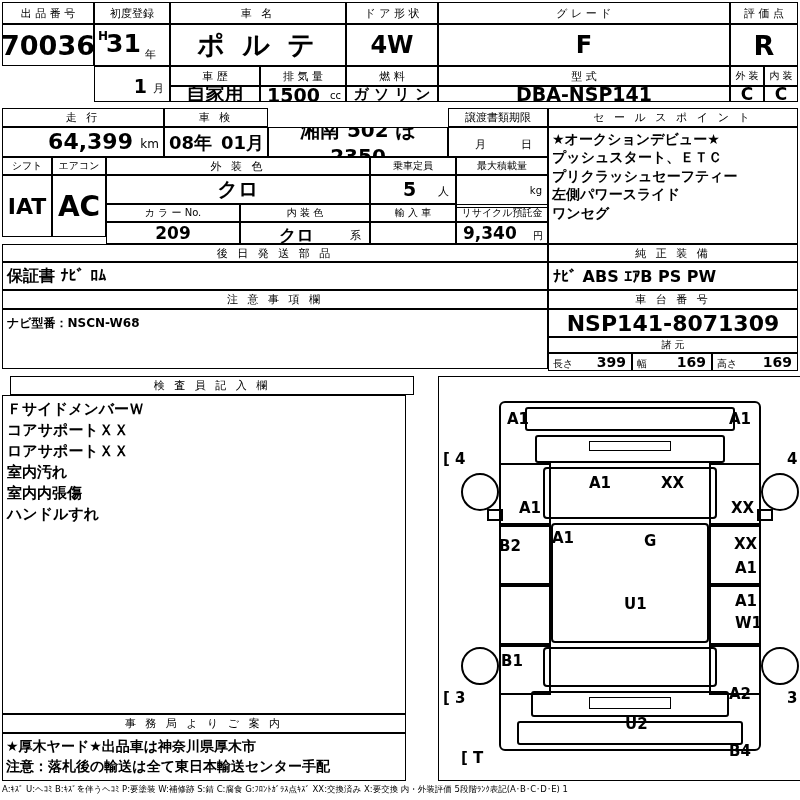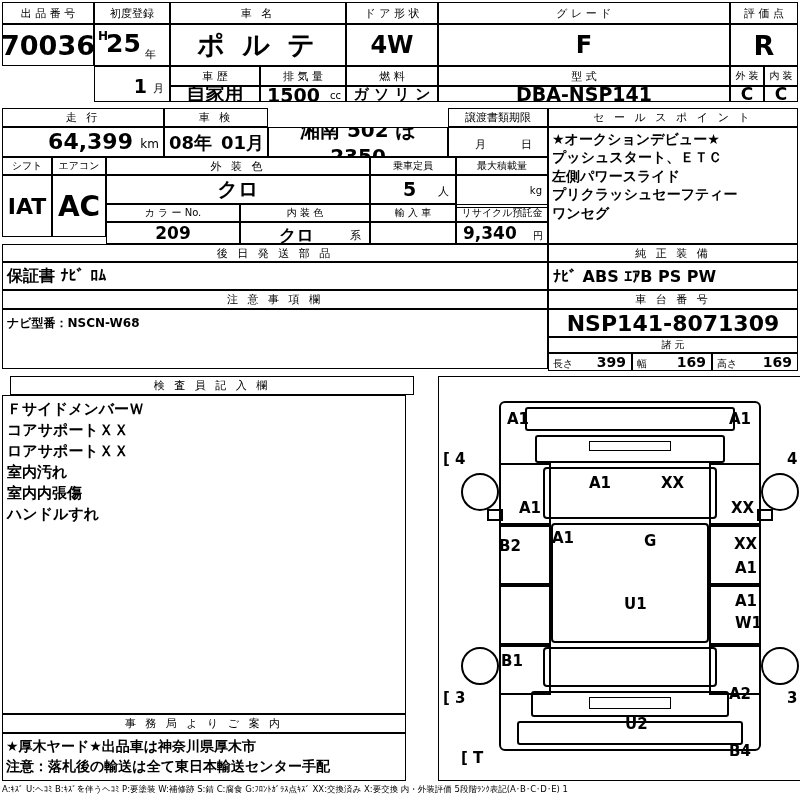--- a/index.html
+++ b/index.html
@@ -48,21 +48,21 @@
   <div class="bx ctr lbl" style="left:94px;top:2px;width:76px;height:22px;">初度登録</div>
   <div class="bx ctr lbl-sp" style="left:170px;top:2px;width:176px;height:22px;">車 名</div>
   <div class="bx ctr lbl" style="left:346px;top:2px;width:92px;height:22px;">ド ア 形 状</div>
   <div class="bx ctr lbl" style="left:438px;top:2px;width:292px;height:22px;">グ レ ー ド</div>
   <div class="bx ctr lbl" style="left:730px;top:2px;width:68px;height:22px;">評 価 点</div>
 
   <div class="bx ctr val-xl" style="left:2px;top:24px;width:92px;height:42px;">70036</div>
 
   <div class="bx" style="left:94px;top:24px;width:76px;height:42px;">
     <div style="position:absolute;left:3px;top:4px;font-size:12px;font-weight:bold;">H</div>
-    <div style="position:absolute;left:11px;top:4px;font-size:25px;font-weight:bold;">25</div>
+    <div style="position:absolute;left:11px;top:4px;font-size:25px;font-weight:bold;">31</div>
     <div style="position:absolute;left:50px;top:22px;font-size:11px;">年</div>
   </div>
 
   <div class="bx ctr val-xl" style="left:170px;top:24px;width:176px;height:42px;letter-spacing:4px;">ポ ル テ</div>
   <div class="bx ctr val-lg" style="left:346px;top:24px;width:92px;height:42px;">4W</div>
   <div class="bx ctr val-lg" style="left:438px;top:24px;width:292px;height:42px;">F</div>
   <div class="bx ctr val-xl" style="left:730px;top:24px;width:68px;height:42px;">R</div>
 
   <div class="bx ctr lbl" style="left:170px;top:66px;width:90px;height:20px;">車 歴</div>
   <div class="bx ctr lbl" style="left:260px;top:66px;width:86px;height:20px;">排 気 量</div>
@@ -137,22 +137,22 @@
     <div style="position:absolute;right:4px;top:6px;font-size:10px;">円</div>
   </div>
 
   <div class="bx ctr lbl-sp" style="left:2px;top:244px;width:546px;height:18px;">後 日 発 送 部 品</div>
   <div class="bx lft pad4" style="left:2px;top:262px;width:546px;height:28px;font-size:16px;font-weight:bold;">保証書 ﾅﾋﾞ ﾛﾑ</div>
 
   <div class="bx ctr lbl-sp" style="left:548px;top:108px;width:250px;height:19px;">セ ー ル ス ポ イ ン ト</div>
   <div class="bx" style="left:548px;top:127px;width:250px;height:117px;padding:2px 3px;">
     <div class="note">★オークションデビュー★</div>
     <div class="note">プッシュスタート、ＥＴＣ</div>
+    <div class="note">プリクラッシュセーフティー</div>
     <div class="note">左側パワースライド</div>
-    <div class="note">プリクラッシュセーフティー</div>
     <div class="note">ワンセグ</div>
   </div>
 
   <div class="bx ctr lbl-sp" style="left:548px;top:244px;width:250px;height:18px;">純 正 装 備</div>
   <div class="bx lft pad4" style="left:548px;top:262px;width:250px;height:28px;font-size:16px;font-weight:bold;">ﾅﾋﾞ ABS ｴｱB PS PW</div>
 
   <div class="bx ctr lbl-sp" style="left:2px;top:290px;width:546px;height:19px;">注 意 事 項 欄</div>
   <div class="bx lft pad4" style="left:2px;top:309px;width:546px;height:60px;font-size:12px;font-weight:bold;align-items:flex-start;padding-top:5px;">ナビ型番：NSCN-W68</div>
 
   <div class="bx ctr lbl-sp" style="left:548px;top:290px;width:250px;height:19px;">車 台 番 号</div>

